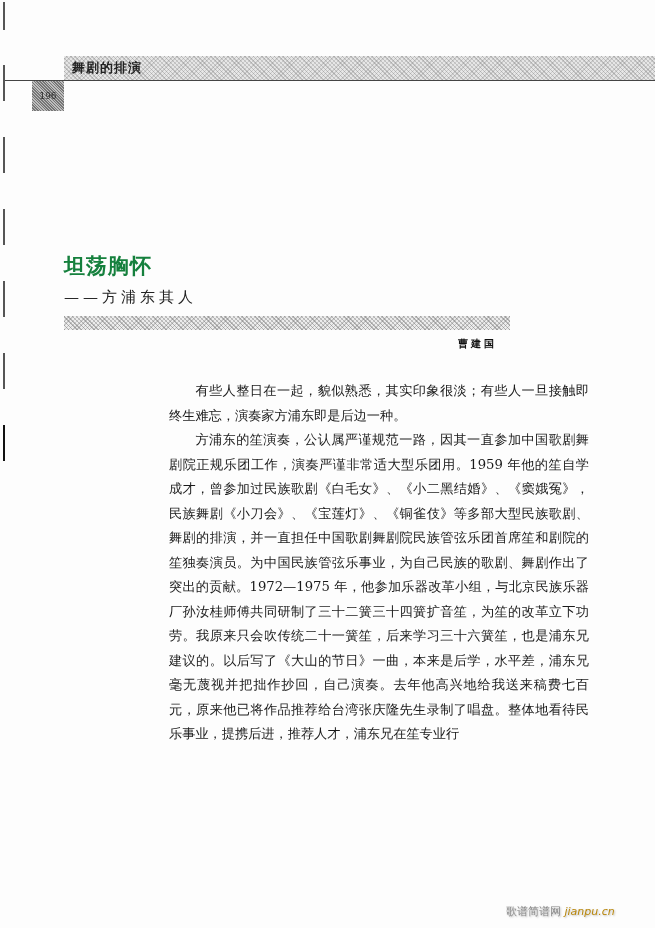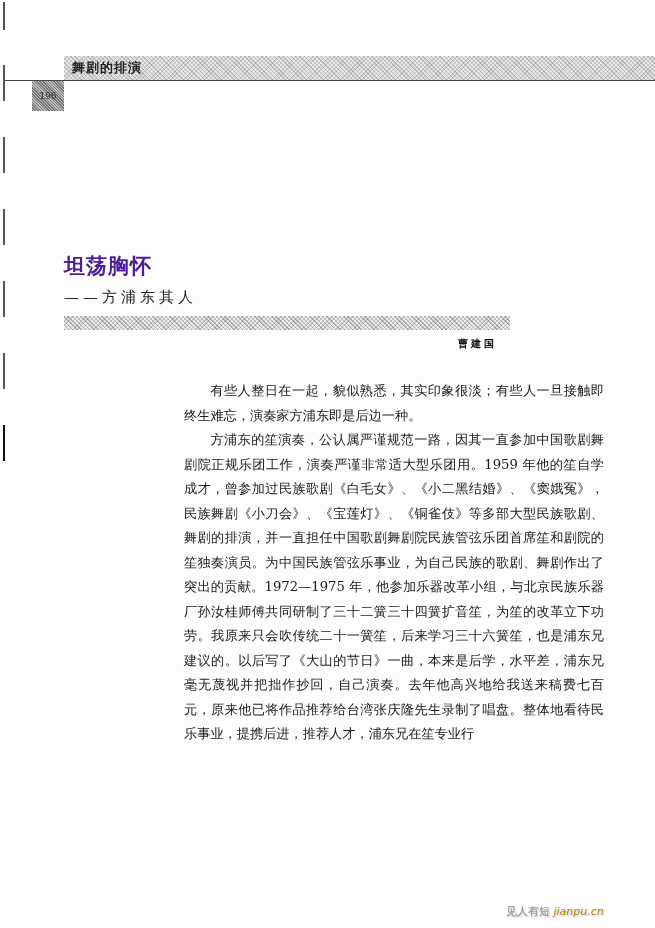--- a/index.html
+++ b/index.html
@@ -67,21 +67,21 @@
       font-size: 9px;
       color: #333;
     }
     .article-title {
       position: absolute;
       left: 64px;
       top: 252px;
       font-family: "DejaVu Sans", "Liberation Sans", sans-serif;
       font-size: 21px;
       font-weight: bold;
-      color: #4c1d95;
+      color: #15803d;
       letter-spacing: 1px;
     }
     .article-subtitle {
       position: absolute;
       left: 64px;
       top: 288px;
       font-size: 15px;
       color: #222;
       letter-spacing: 4px;
     }
@@ -100,21 +100,21 @@
       position: absolute;
       left: 458px;
       top: 337px;
       font-size: 10px;
       font-weight: bold;
       color: #111;
       letter-spacing: 3px;
     }
     .body-text {
       position: absolute;
-      left: 184px;
+      left: 169px;
       top: 379px;
       width: 420px;
       font-size: 13.2px;
       line-height: 24.5px;
       color: #1a1a1a;
       text-align: justify;
     }
     .body-text p {
       margin: 0;
       text-indent: 2em;
@@ -155,15 +155,15 @@
 <div class="article-subtitle">——方浦东其人</div>
 <div class="decor-band"></div>
 <div class="author">曹建国</div>
 
 <div class="body-text">
   <p>有些人整日在一起，貌似熟悉，其实印象很淡；有些人一旦接触即终生难忘，演奏家方浦东即是后边一种。</p>
   <p>方浦东的笙演奏，公认属严谨规范一路，因其一直参加中国歌剧舞剧院正规乐团工作，演奏严谨非常适大型乐团用。1959 年他的笙自学成才，曾参加过民族歌剧《白毛女》、《小二黑结婚》、《窦娥冤》，民族舞剧《小刀会》、《宝莲灯》、《铜雀伎》等多部大型民族歌剧、舞剧的排演，并一直担任中国歌剧舞剧院民族管弦乐团首席笙和剧院的笙独奏演员。为中国民族管弦乐事业，为自己民族的歌剧、舞剧作出了突出的贡献。1972—1975 年，他参加乐器改革小组，与北京民族乐器厂孙汝桂师傅共同研制了三十二簧三十四簧扩音笙，为笙的改革立下功劳。我原来只会吹传统二十一簧笙，后来学习三十六簧笙，也是浦东兄建议的。以后写了《大山的节日》一曲，本来是后学，水平差，浦东兄毫无蔑视并把拙作抄回，自己演奏。去年他高兴地给我送来稿费七百元，原来他已将作品推荐给台湾张庆隆先生录制了唱盘。整体地看待民乐事业，提携后进，推荐人才，浦东兄在笙专业行</p>
 </div>
 
 <div class="watermark">
-  <span>见人有短</span>
+  <span>歌谱简谱网</span>
   <span class="wm-url">jianpu.cn</span>
 </div>
 
 </body></html>

